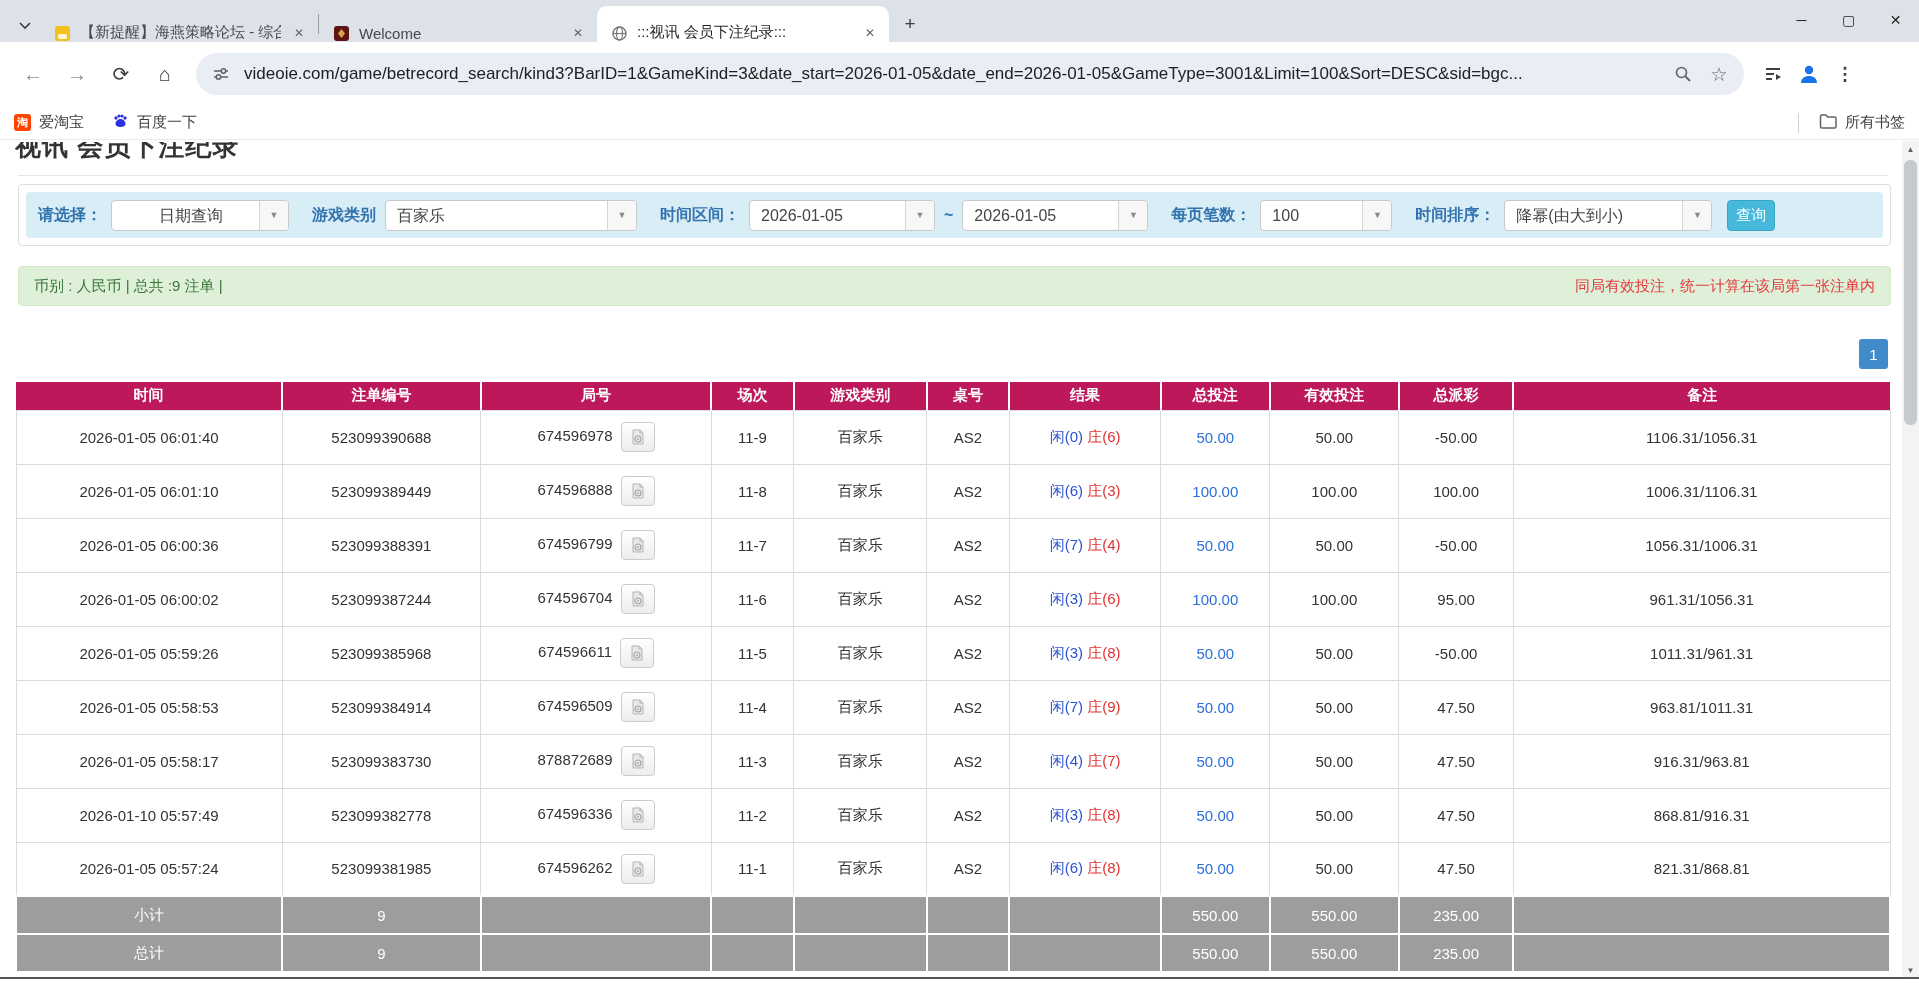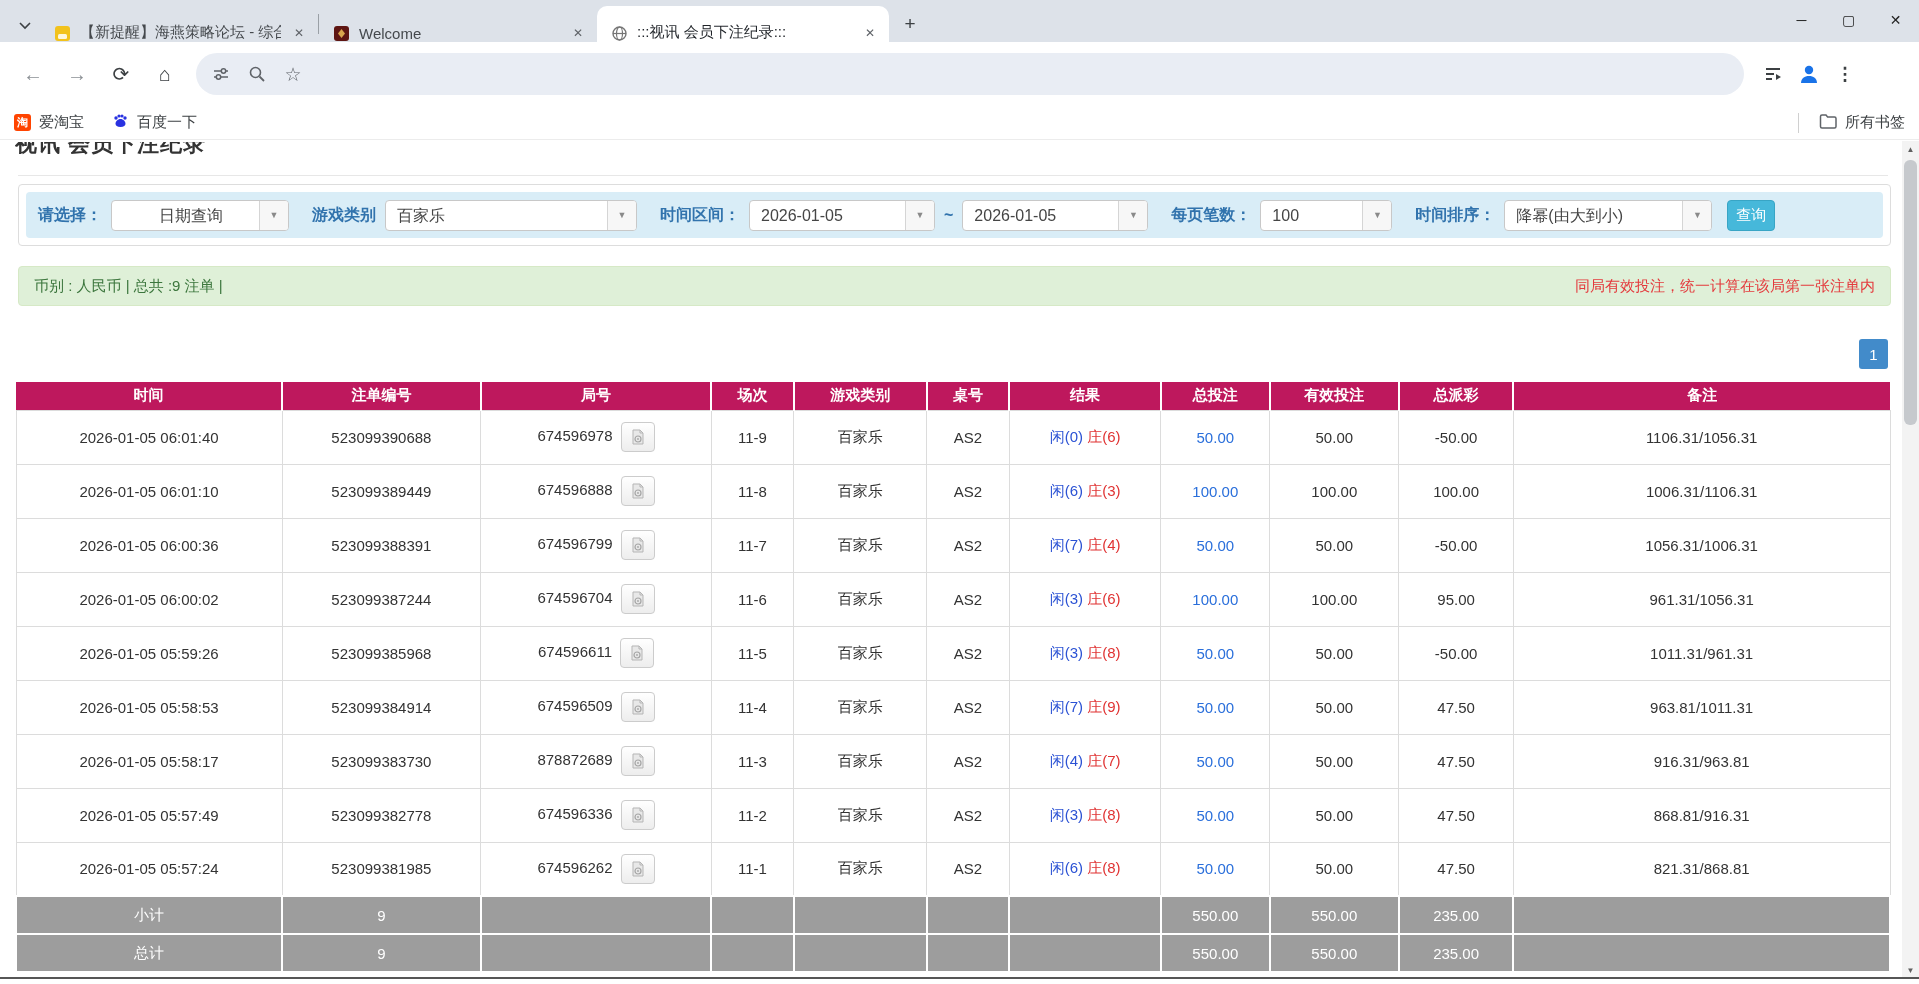--- a/index.html
+++ b/index.html
@@ -43,21 +43,21 @@
     border-bottom:1px solid #ececec; font-size:15px; color:#3c4043; }
   .bm-item { display:flex; align-items:center; gap:8px; margin-right:28px; }
   .bm-right { margin-left:auto; display:flex; align-items:center; gap:8px; }
   .bm-sep { width:1px; height:20px; background:#d0d0d0; margin-right:12px; }
   .ticon { width:17px; height:17px; border-radius:3px; background:#ff4400; color:#fff;
     display:flex; align-items:center; justify-content:center; font-size:11px; font-weight:bold; }
 
   
   .content { position:relative; padding:2px 28px 0 15px; }
   .title-clip { height:22px; overflow:hidden; }
-  .page-h1 { font-size:22px; font-weight:bold; color:#333; margin-top:-13px; letter-spacing:1px; }
+  .page-h1 { font-size:26px; font-weight:bold; color:#333; margin-top:-13px; letter-spacing:1px; }
   .title-rule { border:0; border-top:1px solid #e7e7e7; margin:11px 3px 0 3px; }
 
   .filter-panel { margin:8px 0 0 3px; width:1873px; border:1px solid #ddd; border-radius:4px;
     padding:7px; background:#fff; }
   .filter-inner { background:#d9edf7; border-radius:4px; height:46px; display:flex; align-items:center;
     padding:0 12px; gap:9px; }
   .flabel { color:#3173ad; font-weight:bold; font-size:16px; white-space:nowrap; }
   .combo { display:flex; height:31px; border:1px solid #c8c8c8; border-radius:4px; background:#fff; overflow:hidden; }
   .combo .val { padding:0 11px; line-height:29px; font-size:16px; color:#454545; white-space:nowrap; flex:1; }
   .combo .cbtn { width:29px; border-left:1px solid #d5d5d5; background:#f7f7f7; display:flex;
@@ -157,20 +157,21 @@
     <span class="navicon dark">⟳</span>
     <span class="navicon dark">⌂</span>
     <div class="urlbar">
       <span class="pill-icon">
         <svg width="18" height="18" viewBox="0 0 18 18">
             <path d="M2 6h14M2 12h14" stroke="#5f6368" stroke-width="1.6"></path>
             <circle cx="11.5" cy="6" r="2.2" fill="#e9edf4" stroke="#5f6368" stroke-width="1.5"></circle>
             <circle cx="6.5" cy="12" r="2.2" fill="#e9edf4" stroke="#5f6368" stroke-width="1.5"></circle>
           </svg>
       </span>
+      <span class="url-text">videoie.com/game/betrecord_search/kind3?BarID=1&amp;GameKind=3&amp;date_start=2026-01-05&amp;date_end=2026-01-05&amp;GameType=3001&amp;Limit=100&amp;Sort=DESC&amp;sid=bgc...</span>
       <span class="pill-icon">
         <svg width="18" height="18" viewBox="0 0 18 18">
             <circle cx="7.5" cy="7.5" r="5" fill="none" stroke="#5f6368" stroke-width="1.6"></circle>
             <path d="M11.5 11.5L16 16" stroke="#5f6368" stroke-width="1.8"></path>
           </svg>
       </span>
       <span class="pill-icon" style="font-size:19px;">☆</span>
     </div>
     <div class="right-icons">
       <span class="pill-icon">
@@ -474,21 +475,21 @@
         <span class="res-blue">闲(4)</span>
         <span class="res-red">庄(7)</span>
       </td>
       <td><span class="link-blue">50.00</span></td>
       <td>50.00</td>
       <td>47.50</td>
       <td>916.31/963.81</td>
     </tr>
 
     <tr>
-      <td>2026-01-05 05:57:49</td>
+      <td>2026-01-10 05:57:49</td>
       <td>523099382778</td>
       <td>
         <span>674596336</span><span class="video-btn">
                 <svg width="18" height="18" viewBox="0 0 18 18">
                   <path d="M4 2h7l3 3v11H4z" fill="#e8e8e8" stroke="#b5b5b5" stroke-width="1"></path>
                   <path d="M11 2v3h3" fill="none" stroke="#b5b5b5" stroke-width="1"></path>
                   <circle cx="9" cy="11" r="3" fill="none" stroke="#a5a5a5" stroke-width="1.2"></circle>
                   <circle cx="9" cy="11" r="0.9" fill="#a5a5a5"></circle>
                 </svg>
               </span>

